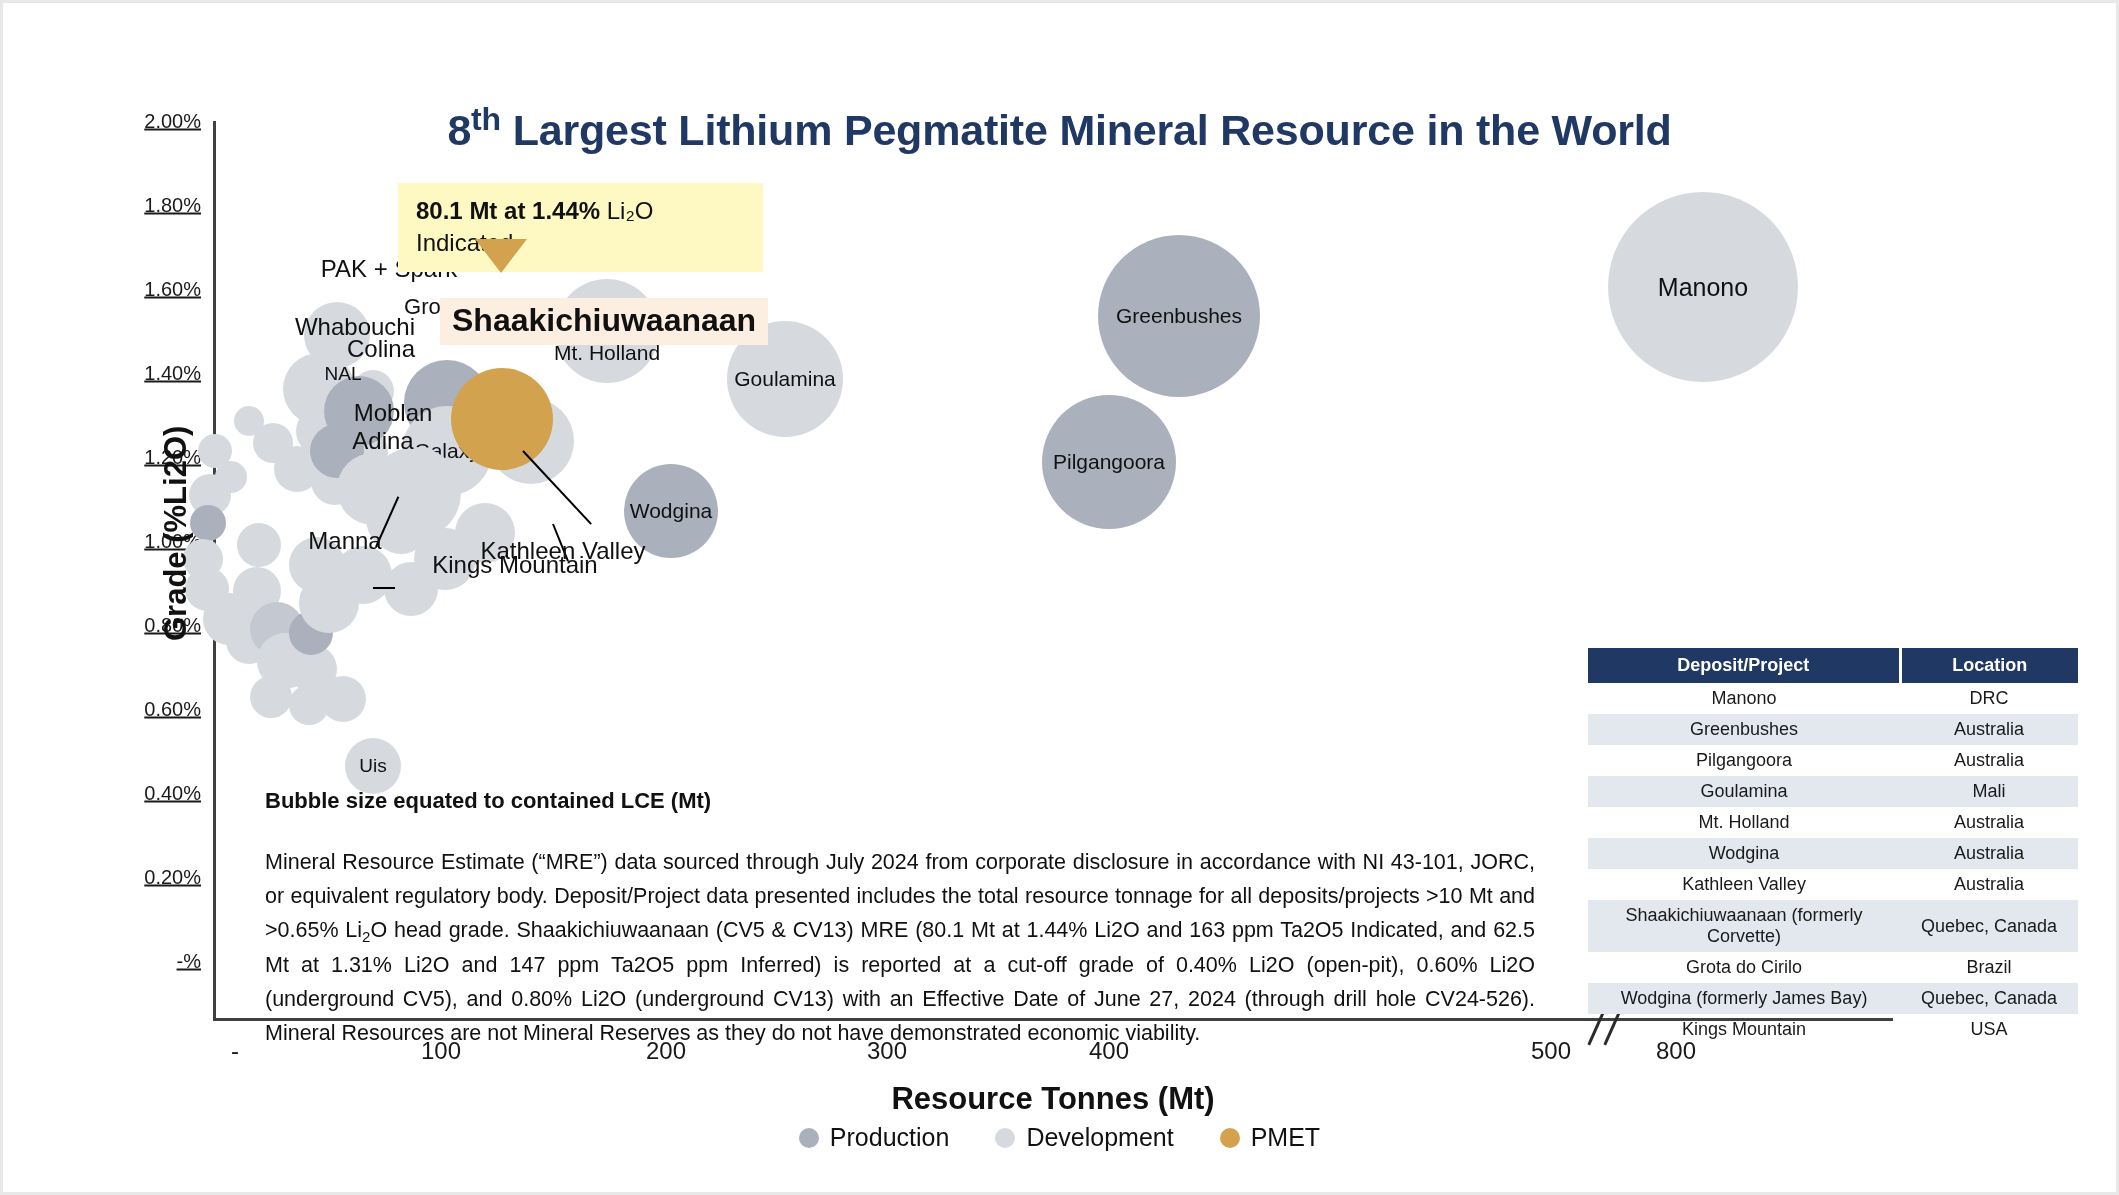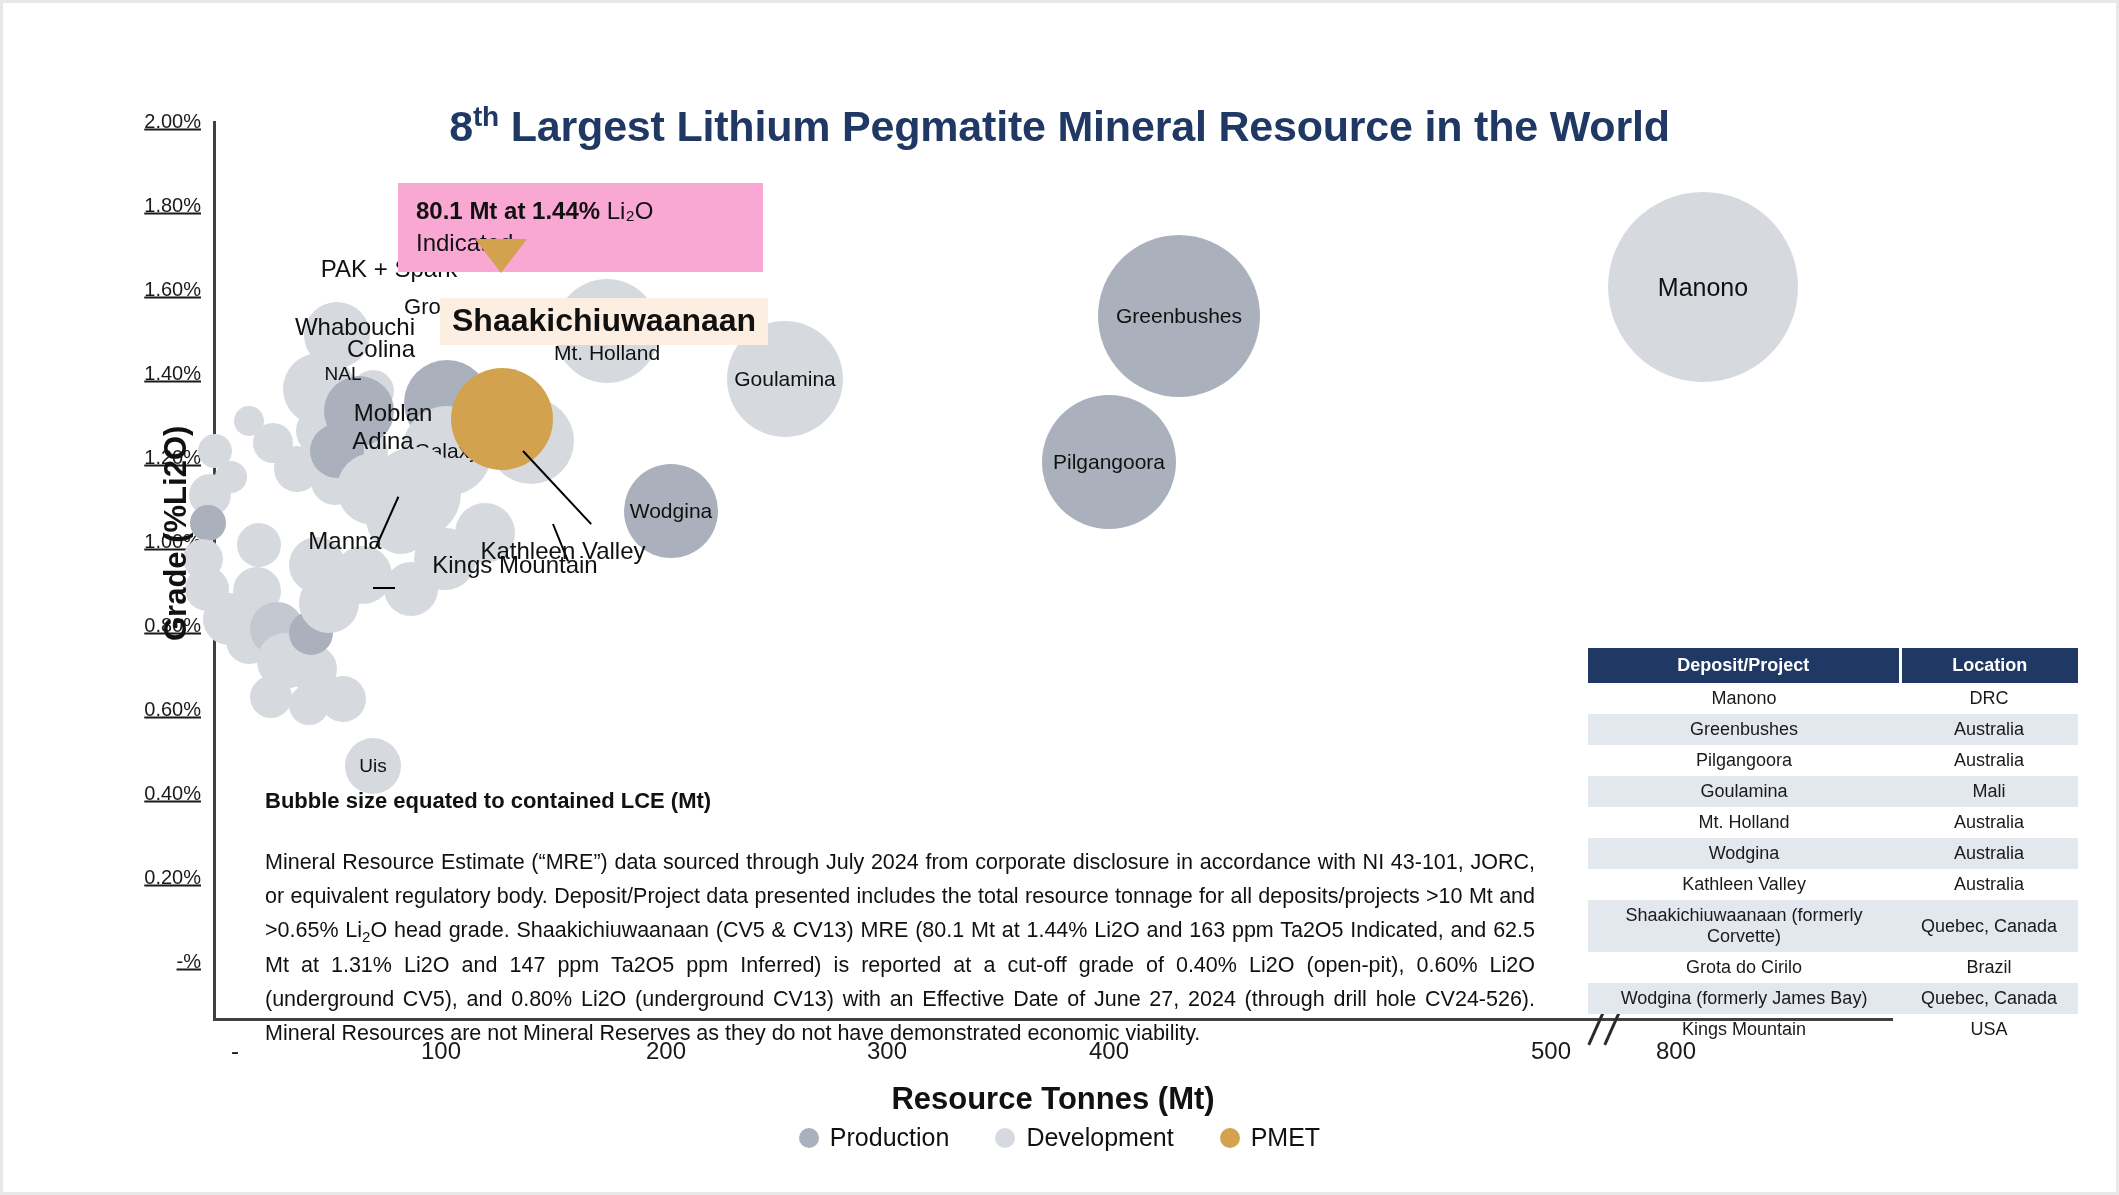--- a/index.html
+++ b/index.html
@@ -19,21 +19,21 @@
   
   #chart-title {
     position: absolute;
     left: 0; right: 0; top: 98px;
     text-align: center;
     font-size: 43px;
     font-weight: bold;
     color: #1f3864;
     letter-spacing: -0.2px;
   }
-  #chart-title .sup { font-size: 28px; vertical-align: super; }
+  #chart-title .sup { font-size: 32px; vertical-align: super; }
 
   
   #plot {
     position: absolute;
     left: 210px; top: 118px;
     width: 1680px; height: 900px;
   }
   #y-axis-line {
     position: absolute; left: 0; top: 0;
     width: 3px; height: 900px; background: #404040;
@@ -134,21 +134,21 @@
     background: #000;
     height: 2px;
     transform-origin: left center;
   }
 
   
   #callout {
     position: absolute;
     left: 395px; top: 180px;
     width: 365px;
-    background: #f9a8d4;
+    background: #fef9c3;
     padding: 12px 16px 14px 18px;
   }
   #callout div { font-size: 24px; color: #111; line-height: 1.32; }
   #callout b { font-weight: bold; }
   #callout-tail {
     position: absolute;
     left: 472px; top: 236px;
     width: 0; height: 0;
     border-left: 26px solid transparent;
     border-right: 26px solid transparent;

